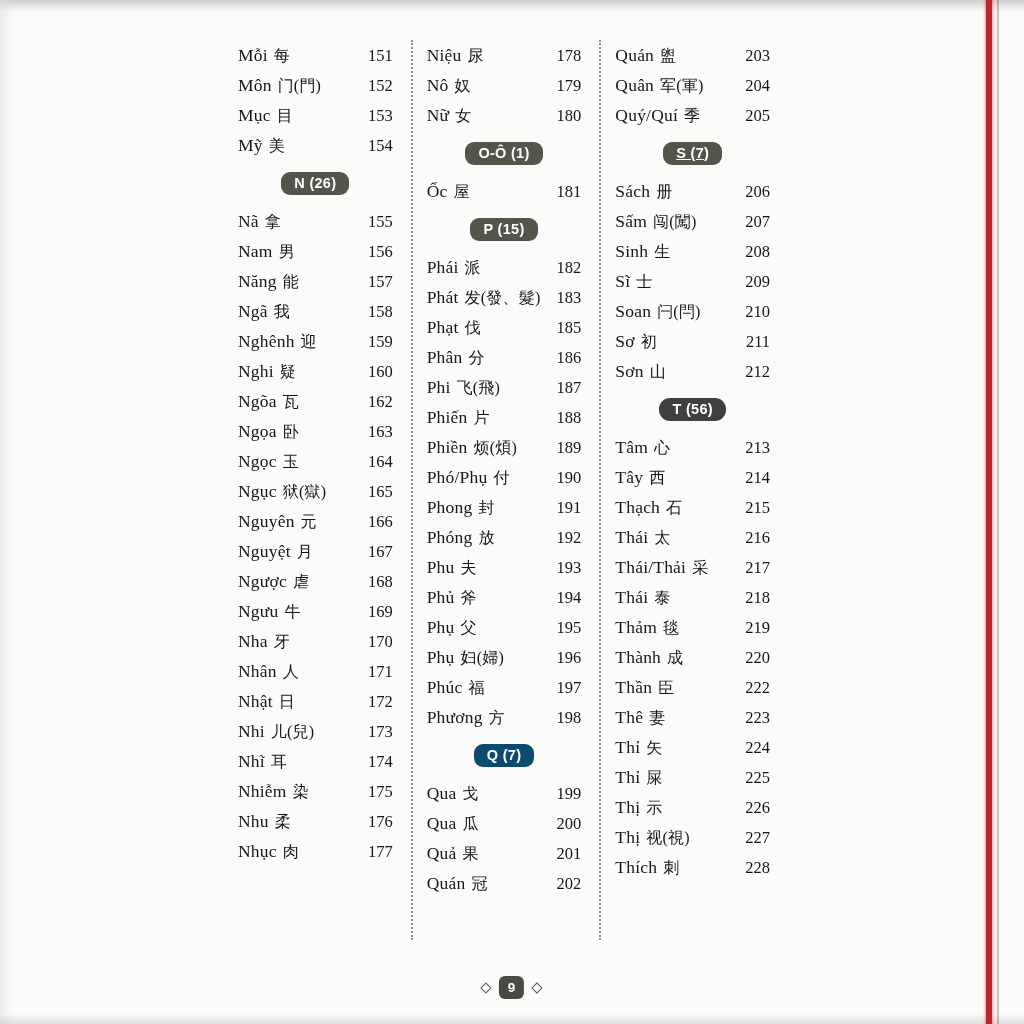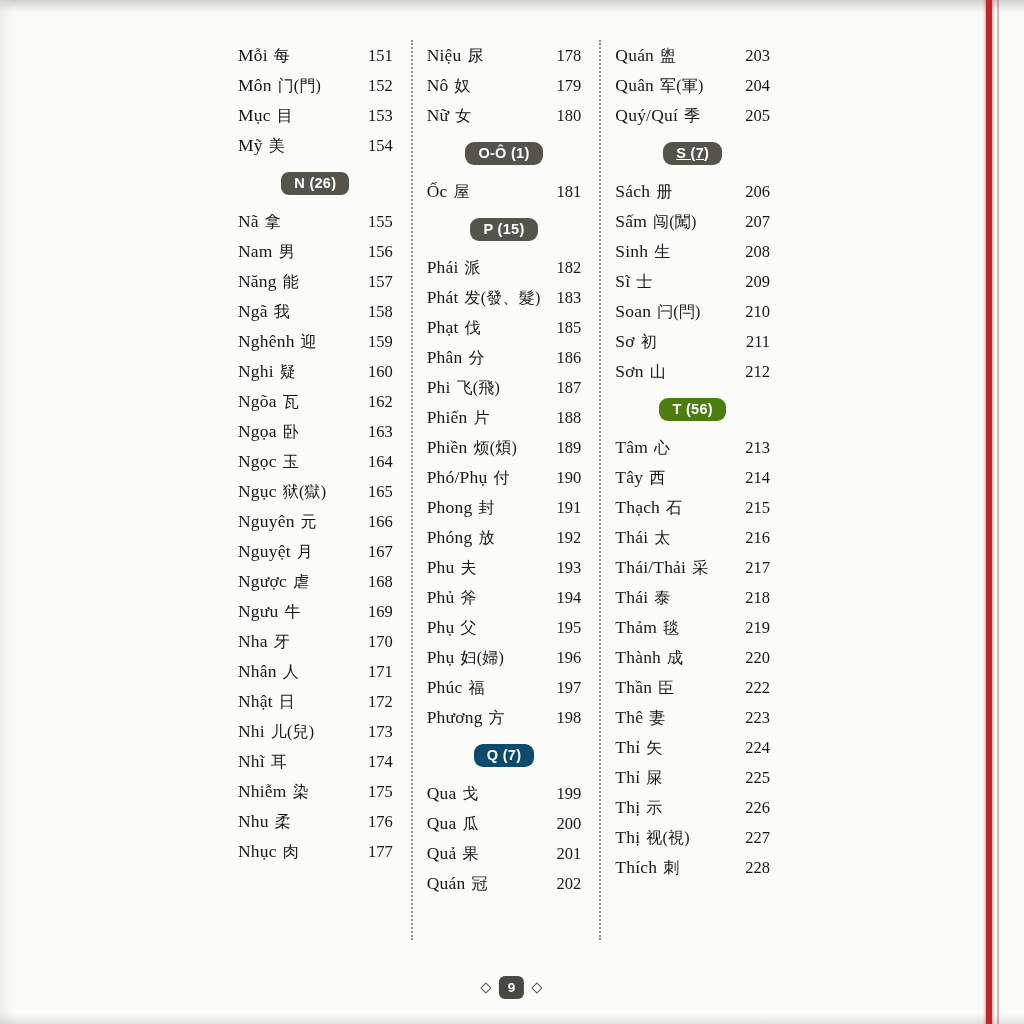--- a/index.html
+++ b/index.html
@@ -79,21 +79,21 @@
       </div>
       <div class="row">
         <span class="word"><span class="viet">Mục</span><span class="hanzi">目</span></span>
         <span class="num">153</span>
       </div>
       <div class="row">
         <span class="word"><span class="viet">Mỹ</span><span class="hanzi">美</span></span>
         <span class="num">154</span>
       </div>
       <div class="section-row">
-        <span class="badge" style="background: rgb(84, 84, 74); border-radius: 8px;">N (26)</span>
+        <span class="badge" style="background: rgb(84, 84, 74);">N (26)</span>
       </div>
       <div class="row">
         <span class="word"><span class="viet">Nã</span><span class="hanzi">拿</span></span>
         <span class="num">155</span>
       </div>
       <div class="row">
         <span class="word"><span class="viet">Nam</span><span class="hanzi">男</span></span>
         <span class="num">156</span>
       </div>
       <div class="row">
@@ -322,21 +322,21 @@
       </div>
       <div class="row">
         <span class="word"><span class="viet">Sơ</span><span class="hanzi">初</span></span>
         <span class="num">211</span>
       </div>
       <div class="row">
         <span class="word"><span class="viet">Sơn</span><span class="hanzi">山</span></span>
         <span class="num">212</span>
       </div>
       <div class="section-row">
-        <span class="badge" style="background: #4d7c0f;">T (56)</span>
+        <span class="badge" style="background: #404040; border-radius: 11px;">T (56)</span>
       </div>
       <div class="row">
         <span class="word"><span class="viet">Tâm</span><span class="hanzi">心</span></span>
         <span class="num">213</span>
       </div>
       <div class="row">
         <span class="word"><span class="viet">Tây</span><span class="hanzi">西</span></span>
         <span class="num">214</span>
       </div>
       <div class="row">

